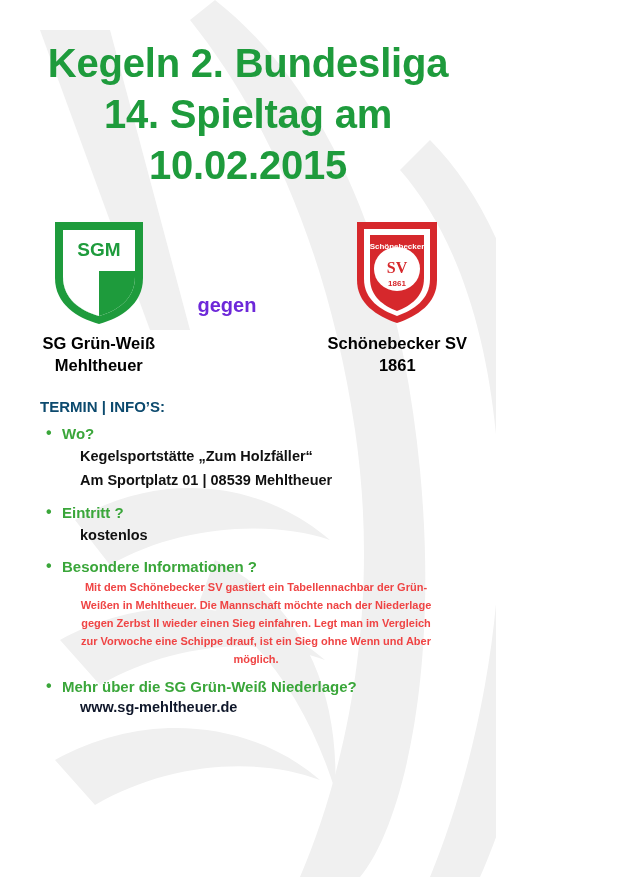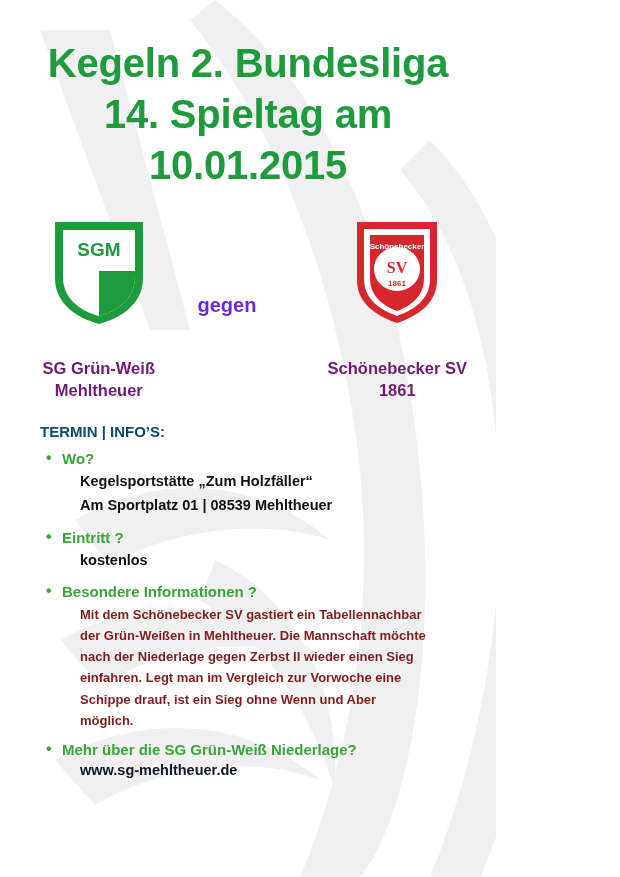--- a/index.html
+++ b/index.html
@@ -64,25 +64,25 @@
     color: #6d28d9;
     padding-top: 78px;
   }
   .crest-wrap {
     height: 112px;
     display: flex;
     align-items: center;
     justify-content: center;
   }
   .team-name {
-    margin-top: 29px;
+    margin-top: 4px;
     font-weight: bold;
     font-size: 16.5px;
     line-height: 1.35;
-    color: #701a75;
+    color: #000000;
   }
 
   
   .info {
     margin-top: 22px;
     padding-left: 40px;
     padding-right: 30px;
   }
   .info-heading {
     font-weight: bold;
@@ -109,28 +109,28 @@
   .a {
     color: #111;
     font-weight: bold;
     font-size: 14.5px;
     line-height: 1.5;
     padding-left: 40px;
     margin-bottom: 12px;
   }
   .a.tight { margin-bottom: 2px; }
   .para {
-    color: #7f1d1d;
-    font-weight: bold;
-    font-size: 13px;
+    color: #ef4444;
+    font-weight: bold;
+    font-size: 11px;
     line-height: 1.62;
     padding-left: 40px;
     padding-right: 34px;
     margin-bottom: 10px;
-    text-align: left;
+    text-align: center;
   }
   .link-line {
     color: #0f172a;
     font-weight: bold;
     font-size: 14.5px;
     padding-left: 40px;
   }
 </style>
 </head>
 <body>
@@ -147,21 +147,21 @@
       <path d="M60 640 C150 590 255 600 325 660 C262 636 172 643 100 685 Z"></path>
       <path d="M55 760 C145 710 250 720 320 780 C257 756 167 763 95 805 Z"></path>
       <path d="M215 560 C300 600 340 690 335 790 C310 710 265 640 200 600 Z"></path>
     </g>
   </svg>
 
   <div class="content">
 
     <div class="title-block">
       <div class="title-line">Kegeln 2. Bundesliga</div>
-      <div class="title-line">14. Spieltag am 10.01.2015</div>
+      <div class="title-line">14. Spieltag am 10.02.2015</div>
     </div>
 
     <div class="teams">
 
       <div class="team">
         <div class="crest-wrap">
           <svg width="100" height="112" viewBox="0 0 100 112">
             <path d="M6 6 H94 V62 C94 88 72 102 50 108 C28 102 6 88 6 62 Z" fill="#1e9b3c"></path>
             <path d="M14 14 H86 V61 C86 83 68 95 50 100 C32 95 14 83 14 61 Z" fill="#ffffff"></path>
             <path d="M14 55 H86 V61 C86 83 68 95 50 100 C32 95 14 83 14 61 Z" fill="#1e9b3c"></path>

